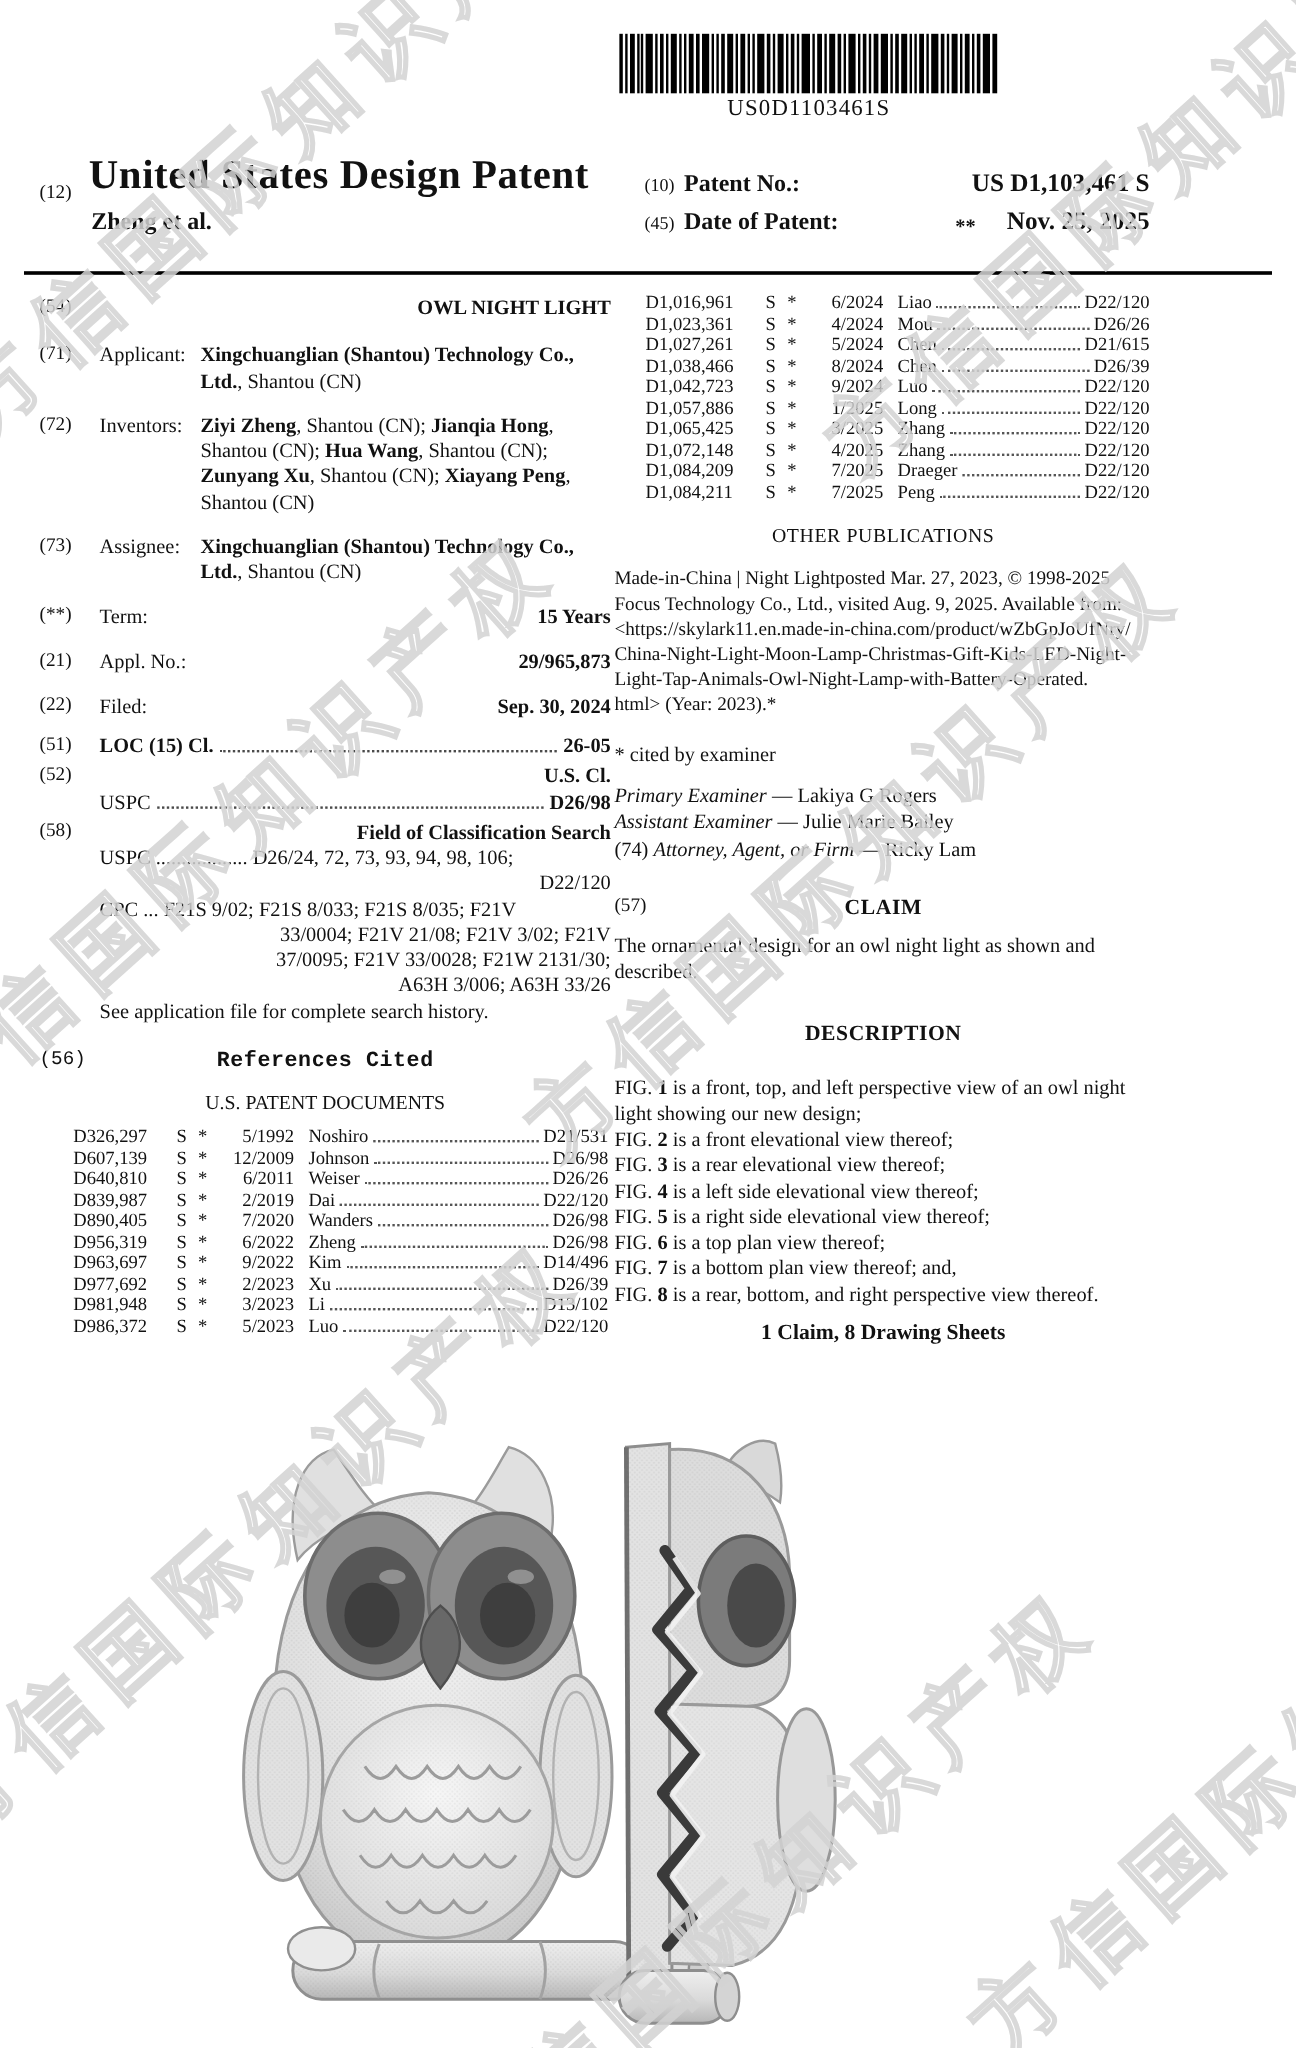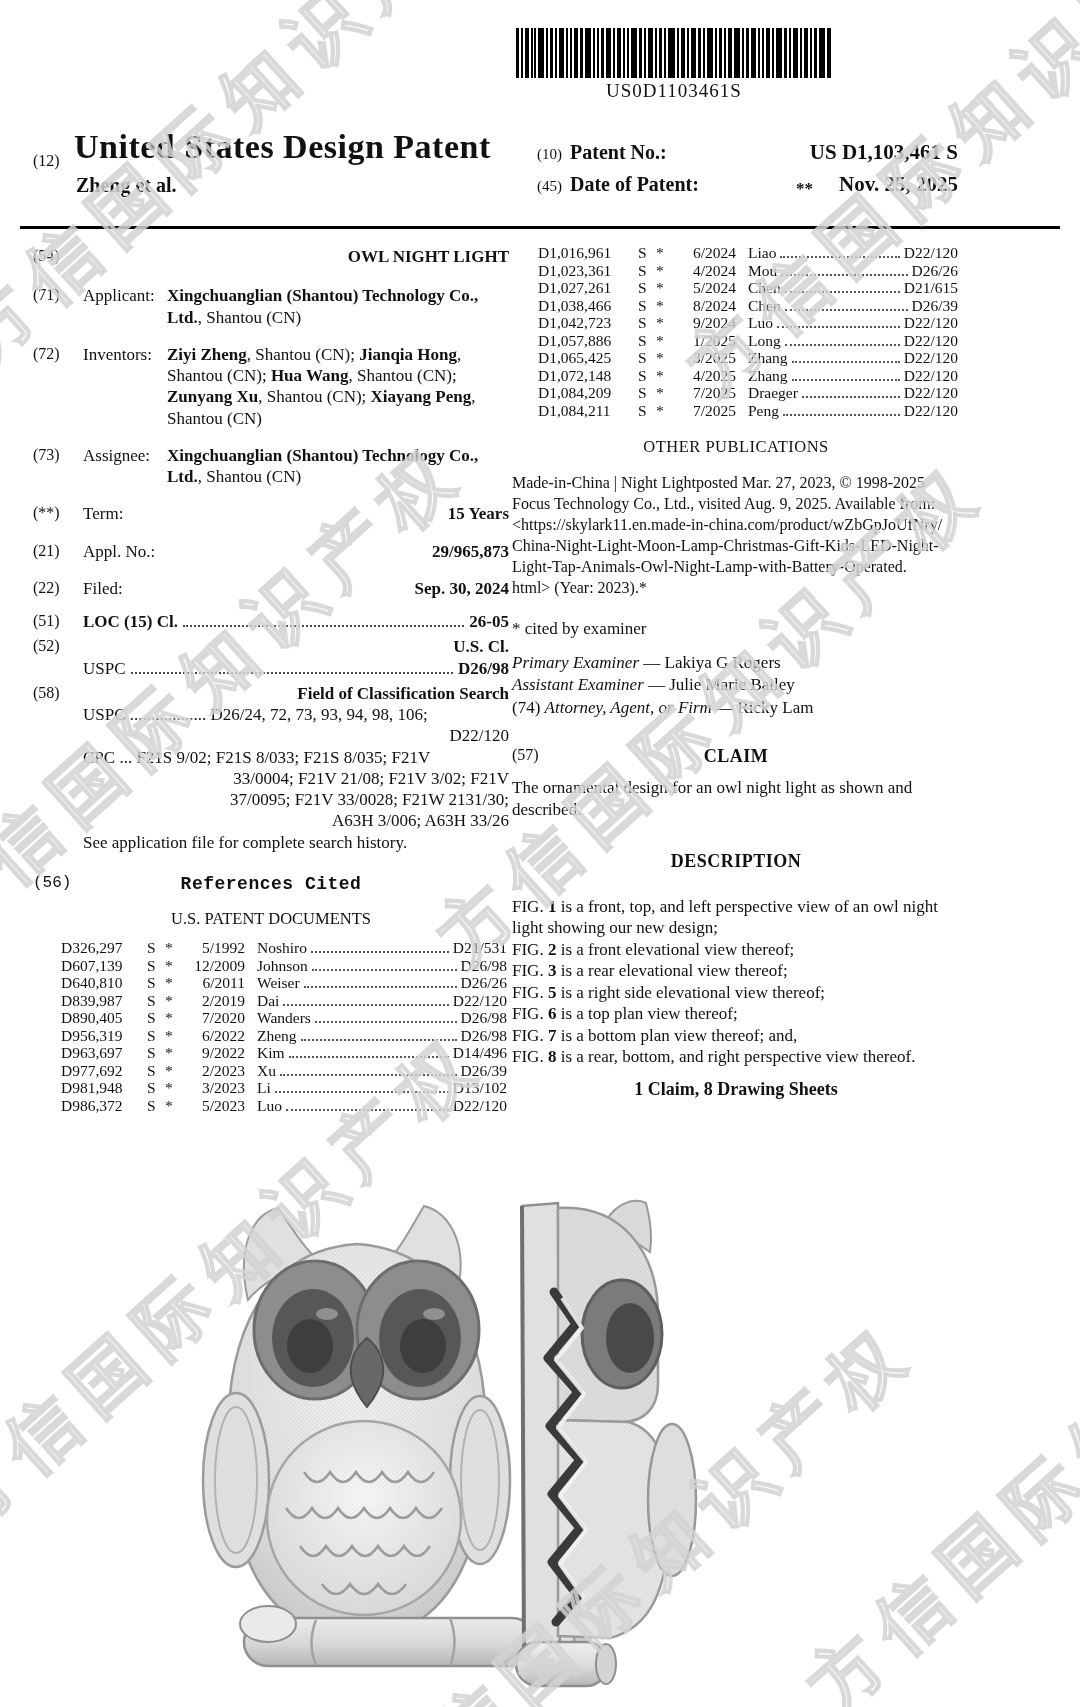--- a/index.html
+++ b/index.html
@@ -459,20 +459,21 @@
     <div class="claim-text">The ornamental design for an owl night light as shown and described.</div>
 
     <div class="sec-head" style="margin-top:30px;">
       <div class="sec-title">DESCRIPTION</div>
     </div>
 
     <div class="figs">
         <div><span>FIG. </span><b>1</b><span> is a front, top, and left perspective view of an owl night light showing our new design;</span></div>
         <div><span>FIG. </span><b>2</b><span> is a front elevational view thereof;</span></div>
         <div><span>FIG. </span><b>3</b><span> is a rear elevational view thereof;</span></div>
+        <div><span>FIG. </span><b>4</b><span> is a left side elevational view thereof;</span></div>
         <div><span>FIG. </span><b>5</b><span> is a right side elevational view thereof;</span></div>
         <div><span>FIG. </span><b>6</b><span> is a top plan view thereof;</span></div>
         <div><span>FIG. </span><b>7</b><span> is a bottom plan view thereof; and,</span></div>
         <div><span>FIG. </span><b>8</b><span> is a rear, bottom, and right perspective view thereof.</span></div>
       </div>
 
     <div class="sheets">1 Claim, 8 Drawing Sheets</div>
   </div>
 
   <svg class="abs fig-wrap" style="left:196px;top:1188px;" viewBox="0 0 400 515" width="400" height="515">

